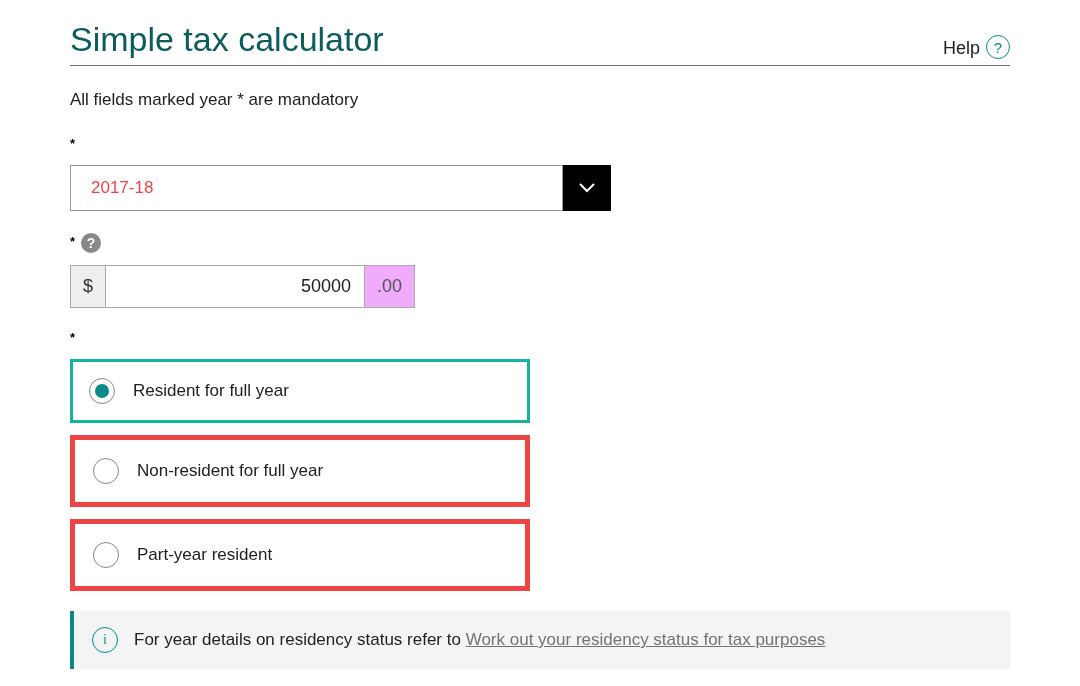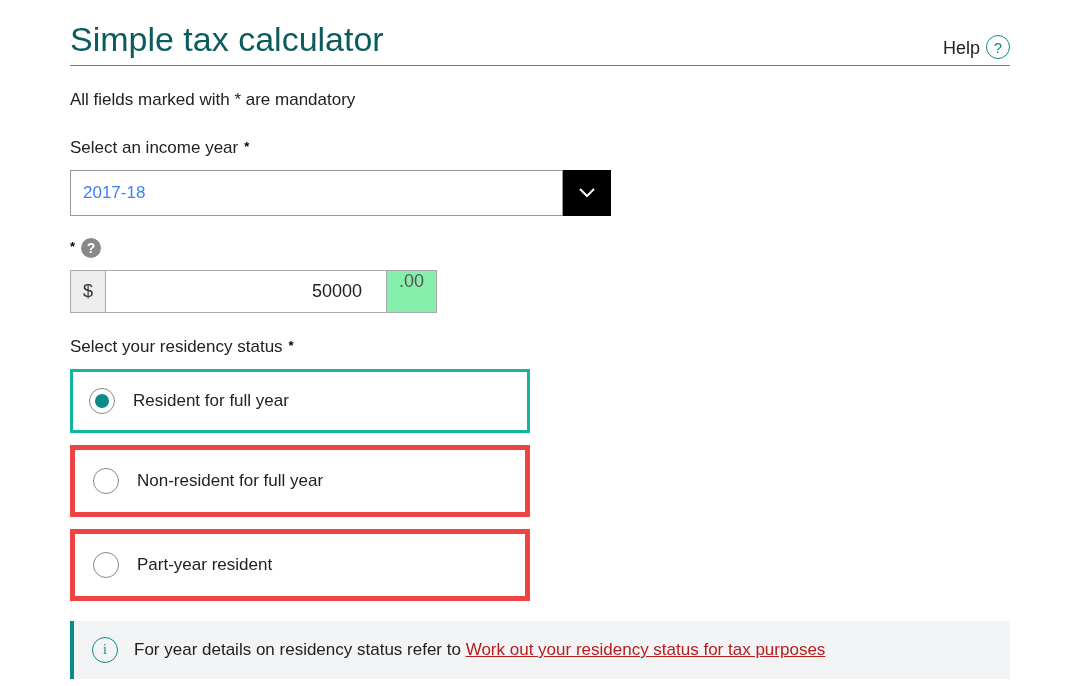--- a/index.html
+++ b/index.html
@@ -69,24 +69,24 @@
       top: -2px;
     }
     .select-row {
       display: flex;
       width: 541px;
       margin-bottom: 22px;
     }
     .select-box {
       flex: 1;
       border: 1px solid #999;
-      padding: 12px 12px;
+      padding: 12px 20px;
       font-size: 17px;
       background: #fff;
-      color: #3b82f6;
+      color: #ef4444;
     }
     .select-chevron {
       width: 48px;
       background: #000;
       display: flex;
       align-items: center;
       justify-content: center;
       cursor: pointer;
     }
     .income-label-row {
@@ -117,31 +117,31 @@
       background: #eee;
       border: 1px solid #aaa;
       padding: 10px 12px;
       font-size: 18px;
       color: #333;
     }
     .income-input {
       flex: 1;
       border: 1px solid #aaa;
       border-left: none;
-      padding: 10px 24px;
+      padding: 10px 13px;
       font-size: 18px;
       text-align: right;
       color: #222;
       outline: none;
     }
     .currency-suffix {
-      background: #86efac;
+      background: #f0abfc;
       border: 1px solid #aaa;
       border-left: none;
-      padding: 0 12px;
+      padding: 10px 12px;
       font-size: 18px;
       color: #555;
     }
     .radio-group {
       width: 460px;
       margin-top: 8px;
     }
     .radio-option {
       border: 5px solid #ef4444;
       padding: 18px 18px;
@@ -197,39 +197,38 @@
       font-size: 14px;
       font-weight: 500;
       font-family: Georgia, serif;
       flex-shrink: 0;
     }
     .banner-text {
       font-size: 17px;
       color: #222;
     }
     .banner-link {
-      color: #b91c1c;
+      color: #737373;
       text-decoration: underline;
     }
   </style>
 </head>
 <body>
 
 <div class="header-row">
   <h1 class="page-title">Simple tax calculator</h1>
   <div class="help-group">
     <span class="help-label">Help</span>
     <span class="help-circle">?</span>
   </div>
 </div>
 
-<p class="mandatory-note">All fields marked with * are mandatory</p>
+<p class="mandatory-note">All fields marked year * are mandatory</p>
 
 <div class="field-label">
-  <span>Select an income year</span>
   <span class="asterisk">*</span>
 </div>
 
 <div class="select-row">
   <div class="select-box">2017-18</div>
   <div class="select-chevron">
     <svg width="16" height="10" viewBox="0 0 16 10">
         <path d="M1 1 L8 8 L15 1" stroke="#fff" stroke-width="2" fill="none"></path>
       </svg>
   </div>
@@ -240,21 +239,20 @@
   <span class="info-circle">?</span>
 </div>
 
 <div class="income-row">
   <div class="currency-prefix">$</div>
   <input class="income-input" type="text" value="50000" style="">
   <div class="currency-suffix">.00</div>
 </div>
 
 <div class="field-label">
-  <span>Select your residency status</span>
   <span class="asterisk">*</span>
 </div>
 
 <div class="radio-group">
   <div class="radio-option selected">
     <div class="radio-circle">
       <div class="radio-dot"></div>
     </div>
     <div class="radio-label">Resident for full year</div>
   </div>

